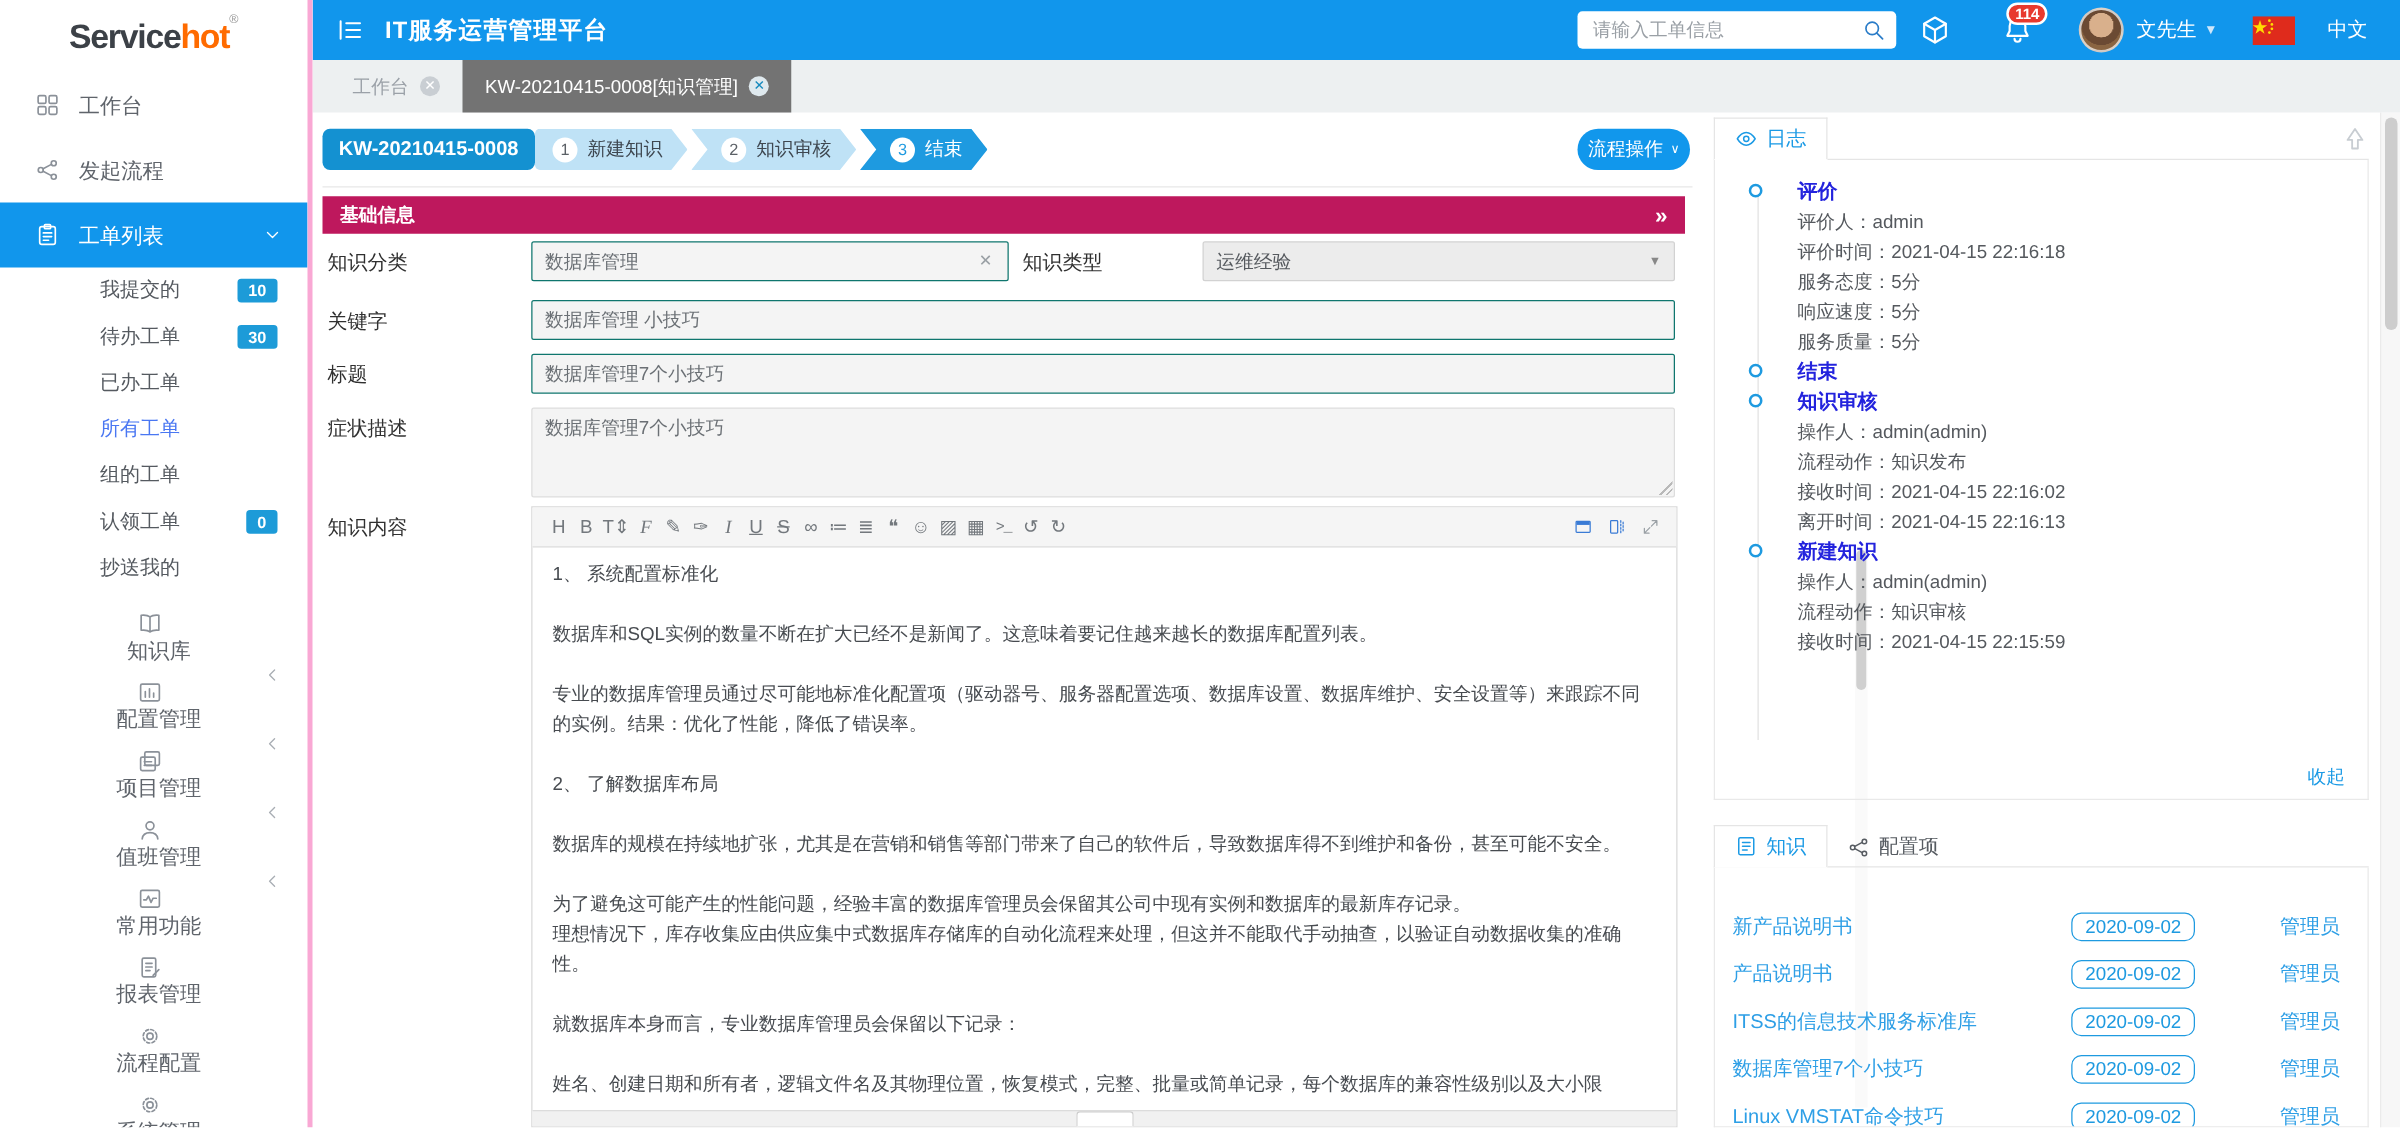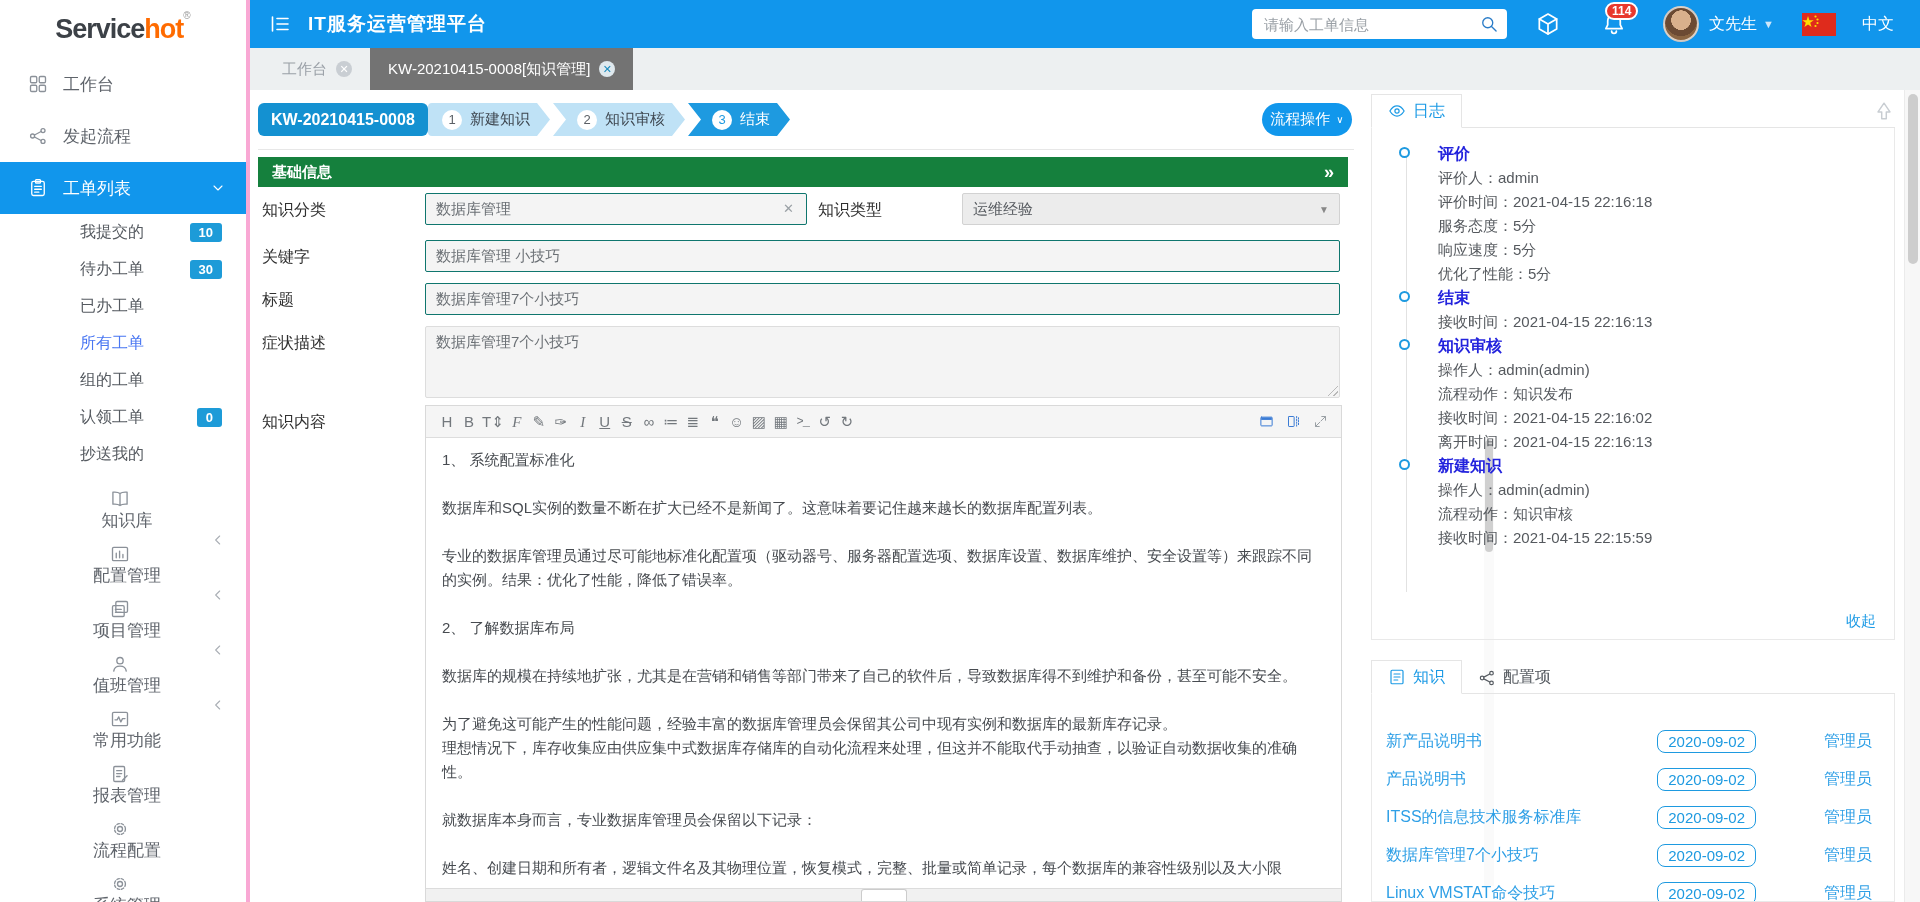--- a/index.html
+++ b/index.html
@@ -30,21 +30,21 @@
   #nav-bottom { padding-top:16px; }
   #nav-bottom .nav-item { height:55px;flex-direction:column; }
 
   
   .topbar { position:absolute; left:250px; top:0; width:1670px; height:48px; background:#1196ec;
     display:flex; align-items:center; color:#fff; z-index:4; }
   .hmb { width:24px; height:24px; margin-left:18px; color:#fff; cursor:pointer; }
   .hmb svg { width:24px; height:24px; }
   .apptitle { font-size:19px; font-weight:600; margin-left:16px; letter-spacing:1px; }
   .tb-spacer { flex:1; }
-  .searchbox { position:relative; width:255px; height:30px; margin-right:28px; }
+  .searchbox { position:relative; width:255px; height:30px; margin-right:18px; }
   .searchbox input { width:100%; height:100%; border:none; border-radius:4px; padding:0 36px 0 12px;
     font-size:15px; color:#333; outline:none; font-family:inherit; }
   .searchbox input::placeholder { color:#9aa0a6; }
   .sicon { position:absolute; right:8px; top:5px; width:20px; height:20px; color:#2a7cc8; cursor:pointer; }
   .sicon svg { width:20px; height:20px; }
   .cube { width:26px; height:26px; margin-right:40px; cursor:pointer; }
   .cube svg { width:26px; height:26px; }
   .bellwrap { position:relative; width:26px; height:26px; margin-right:36px; cursor:pointer; }
   .bellwrap svg { width:26px; height:26px; }
   .nbadge { position:absolute; top:-9px; left:4px; background:#e8392e; color:#fff; font-size:12px;
@@ -82,21 +82,21 @@
     font-size:13px; display:flex; align-items:center; justify-content:center; margin-right:8px; }
   .step.active .step-num { color:#1e9ae0; }
   .action-btn { position:absolute; left:1262px; top:103px; width:90px; height:33px; border-radius:17px;
     background:#1197ec; color:#fff; font-size:15px; border:none; cursor:pointer;
     display:flex; align-items:center; justify-content:center; gap:6px; font-family:inherit; }
   .action-caret { font-size:10px; }
   .divider { position:absolute; left:258px; top:149px; width:1096px; height:1px; background:#e7e7e7; }
 
   
   .section-header { position:absolute; left:258px; top:157px; width:1090px; height:30px;
-    background:#15803d; color:#fff; font-size:15px; font-weight:bold; display:flex;
+    background:#be185d; color:#fff; font-size:15px; font-weight:bold; display:flex;
     align-items:center; padding:0 14px; }
   .collapse-arrows { margin-left:auto; font-size:18px; cursor:pointer; }
   .flabel { position:absolute; left:262px; font-size:16px; color:#303固3; color:#303030; }
   .finput { position:absolute; height:32px; background:#f4f4f4; border:1px solid #0f766e;
     border-radius:2px; font-size:15px; color:#6b7075; padding:0 28px 0 10px; font-family:inherit; outline:none; }
   .clear-x { position:absolute; color:#9aa0a5; font-weight:bold; font-size:13px; cursor:pointer; }
   .fselect { position:absolute; height:32px; background:#ececec; border:1px solid #d2d2d2;
     border-radius:2px; font-size:15px; color:#55595e; display:flex; align-items:center;
     padding:0 10px; cursor:pointer; }
   .fselect .scaret { margin-left:auto; font-size:10px; color:#888; }
@@ -520,26 +520,25 @@
   </div>
   <div class="log-box">
     <div class="log-list" id="loglist">
         <div class="log-entry">
           <span class="log-dot"></span>
           <div class="log-title">评价</div>
           <div class="log-line">评价人：admin</div>
           <div class="log-line">评价时间：2021-04-15 22:16:18</div>
           <div class="log-line">服务态度：5分</div>
           <div class="log-line">响应速度：5分</div>
-          <div class="log-line">优化了性能：5分</div>
+          <div class="log-line">服务质量：5分</div>
         </div>
         <div class="log-entry">
           <span class="log-dot"></span>
           <div class="log-title">结束</div>
-          <div class="log-line">接收时间：2021-04-15 22:16:13</div>
         </div>
         <div class="log-entry">
           <span class="log-dot"></span>
           <div class="log-title">知识审核</div>
           <div class="log-line">操作人：admin(admin)</div>
           <div class="log-line">流程动作：知识发布</div>
           <div class="log-line">接收时间：2021-04-15 22:16:02</div>
           <div class="log-line">离开时间：2021-04-15 22:16:13</div>
         </div>
         <div class="log-entry">

